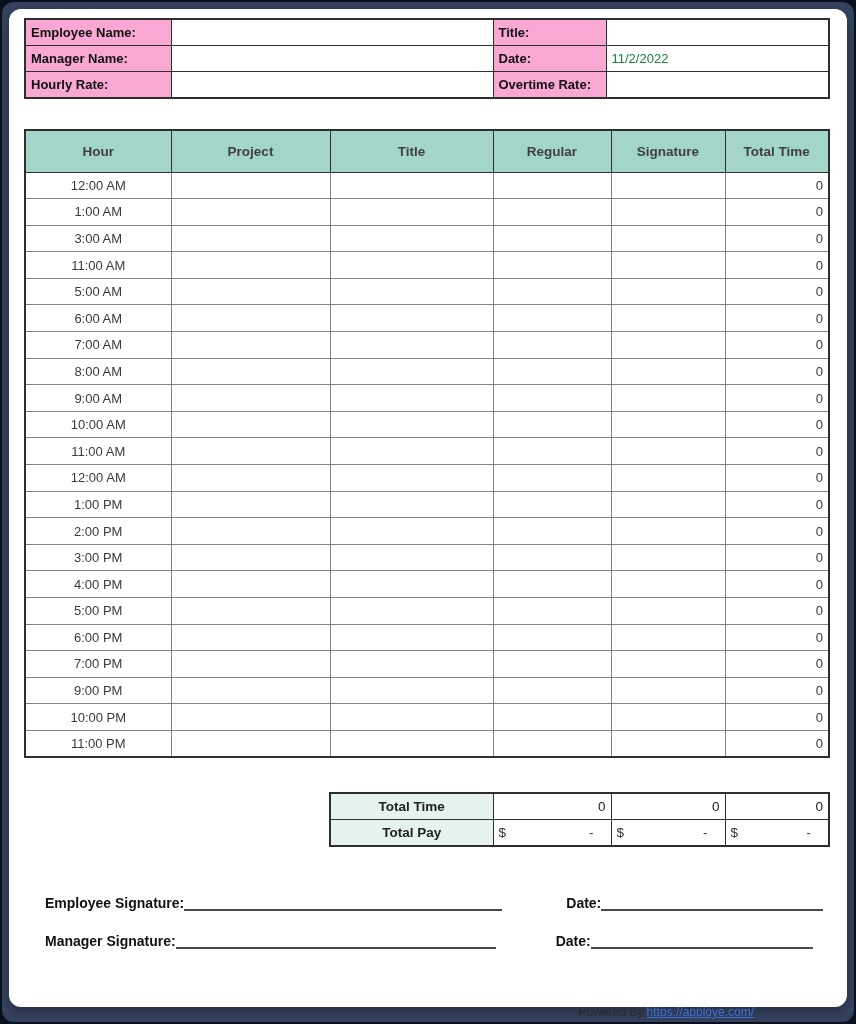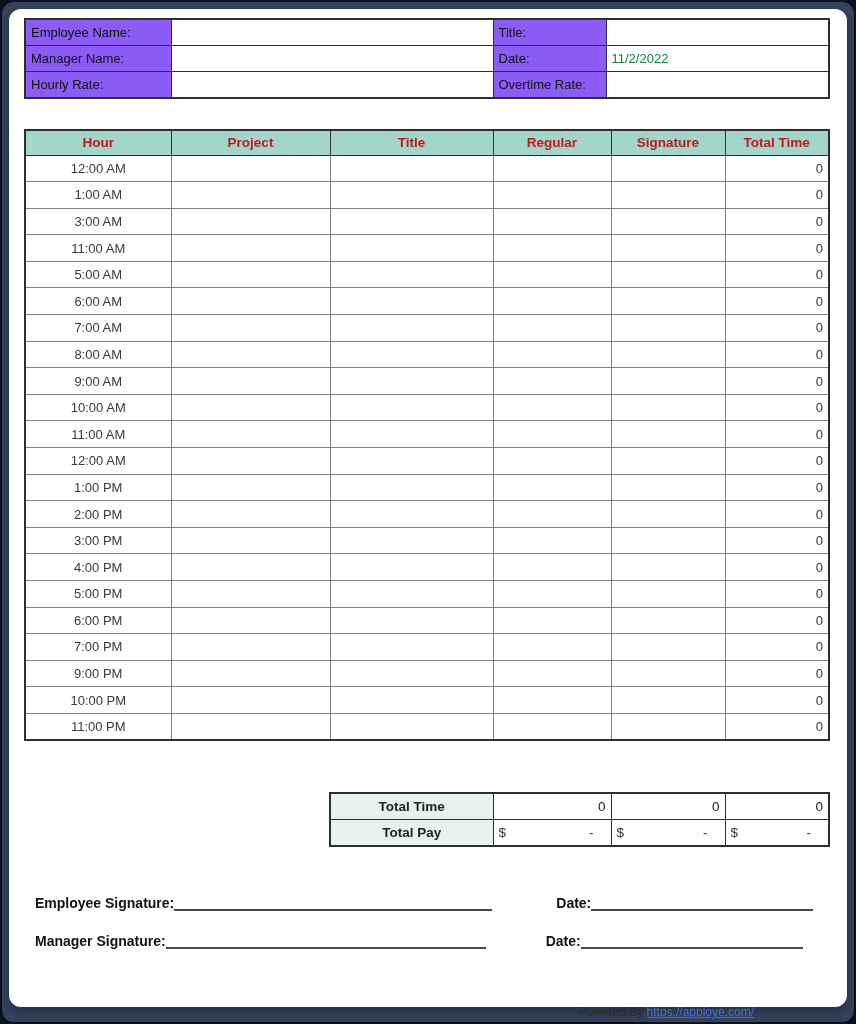--- a/index.html
+++ b/index.html
@@ -32,39 +32,39 @@
     border: 2px solid #2e2e2e;
   }
   .info-table td {
     border: 1px solid #2e2e2e;
     height: 26.3px;
     font-size: 13px;
     padding: 2px 5px;
     overflow: hidden; white-space: nowrap;
   }
   .lbl-cell {
-    background: #8b5cf6;
-    font-weight: normal;
+    background: #f9a8d4;
+    font-weight: bold;
     color: #101010;
   }
   .val-cell { color: #15803d; font-size: 13.5px; }
 
   
   .main-table {
     position: absolute; left: 15px; top: 120px;
     width: 804px;
     border: 2px solid #2e2e2e;
   }
   .main-table th {
     background: #a3d5cb;
     border: 1px solid #2f2f2f;
-    height: 25px;
+    height: 42px;
     font-size: 13.5px;
     font-weight: bold;
-    color: #b91c1c;
+    color: #404040;
     text-align: center;
     padding: 0 4px;
   }
   .main-table tbody td {
     border: 1px solid #818181;
     height: 26.6px;
     font-size: 13px;
     padding: 0 5px;
     color: #3a3a3a;
   }
@@ -91,21 +91,21 @@
     color: #101010;
   }
   .pay-cell-inner {
     display: flex;
     justify-content: space-between;
     padding-right: 12px;
     color: #333;
   }
 
   
-  .signatures { position: absolute; left: 26px; top: 878px; width: 796px; }
+  .signatures { position: absolute; left: 36px; top: 878px; width: 796px; }
   .sig-row { display: flex; align-items: flex-end; height: 24px; margin-bottom: 14px; }
   .sig-label { font-weight: bold; font-size: 14px; color: #111; white-space: nowrap; }
   .sig-line  { border-bottom: 2px solid #4a4a4a; height: 18px; display: inline-block; }
   .line-emp  { width: 318px; }
   .line-date { width: 222px; }
   .date-gap  { margin-left: 64px; }
 
   
   .footer {
     position: absolute; top: 996px; right: 93px;

